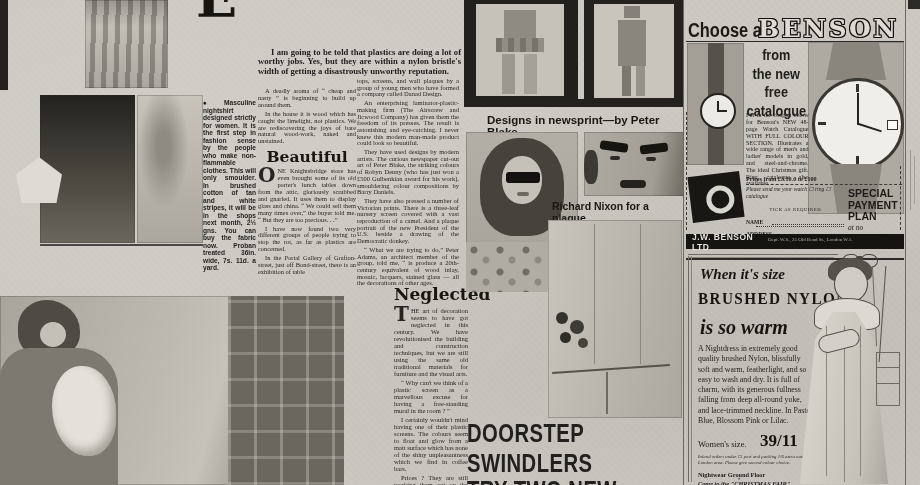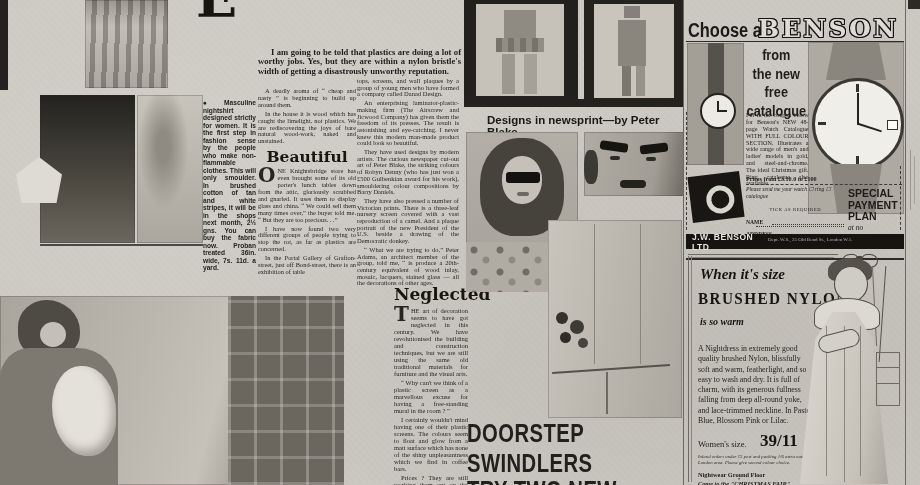--- a/index.html
+++ b/index.html
@@ -128,20 +128,21 @@
   </div>
 
   <div class="abs photo" style="left:584px;top:132px;width:100px;height:64px;background:linear-gradient(100deg,#b0aca3,#a19d94 70%,#6e6a62);">
     <div class="abs" style="left:16px;top:10px;width:28px;height:9px;background:#16150f;border-radius:3px;transform:rotate(8deg);"></div>
     <div class="abs" style="left:56px;top:12px;width:28px;height:9px;background:#16150f;border-radius:3px;transform:rotate(-7deg);"></div>
     <div class="abs" style="left:26px;top:24px;width:10px;height:4px;background:#2c2b26;border-radius:2px;"></div>
     <div class="abs" style="left:62px;top:25px;width:10px;height:4px;background:#2c2b26;border-radius:2px;"></div>
     <div class="abs" style="left:36px;top:48px;width:26px;height:8px;background:#23221d;border-radius:4px;"></div>
     <div class="abs" style="left:0;top:18px;width:14px;height:34px;background:#3a3934;border-radius:40%;"></div>
   </div>
+  <div class="abs sans b" style="left:552px;top:200px;width:132px;font-size:10.5px;color:#181712;">Richard Nixon for a plaque</div>
 
   <div class="abs photo" style="left:548px;top:220px;width:134px;height:198px;
               background:linear-gradient(100deg,#c9c5bc,#b7b3aa 60%,#aca89f);">
     <div class="abs" style="left:46px;top:4px;width:1px;height:140px;background:#8a867e;"></div>
     <div class="abs" style="left:92px;top:4px;width:1px;height:140px;background:#8a867e;"></div>
     <div class="abs" style="left:8px;top:92px;width:12px;height:12px;background:#33322d;border-radius:50%;"></div>
     <div class="abs" style="left:22px;top:100px;width:14px;height:14px;background:#3c3b35;border-radius:50%;"></div>
     <div class="abs" style="left:12px;top:112px;width:11px;height:11px;background:#2e2d28;border-radius:50%;"></div>
     <div class="abs" style="left:30px;top:118px;width:10px;height:10px;background:#45443d;border-radius:50%;"></div>
     <div class="abs" style="left:4px;top:148px;width:118px;height:2px;background:#55524b;transform:rotate(-4deg);"></div>
@@ -237,21 +238,21 @@
     <div class="abs" style="left:156px;top:0px;width:36px;height:18px;">
       <div class="abs" style="left:0;top:2px;width:14px;height:12px;border:1.5px solid #4a463f;border-radius:60% 40% 40% 60%;"></div>
       <div class="abs" style="left:20px;top:2px;width:14px;height:12px;border:1.5px solid #4a463f;border-radius:40% 60% 60% 40%;"></div>
       <div class="abs" style="left:14px;top:4px;width:7px;height:8px;background:#4a463f;border-radius:2px;"></div>
     </div>
     <div class="abs" style="left:196px;top:14px;width:0;height:96px;border-left:1.5px solid #55524b;transform:rotate(4deg);"></div>
     <div class="abs" style="left:188px;top:14px;width:0;height:80px;border-left:1px solid #6e6a62;transform:rotate(-3deg);"></div>
 
     <div class="abs b i" style="left:14px;top:14px;font-size:15px;color:#16150f;">When it's size</div>
     <div class="abs b sc" style="left:12px;top:38px;font-size:16px;letter-spacing:1.5px;color:#16150f;transform:scale(.95,1);">BRUSHED NYLON</div>
-    <div class="abs b i" style="left:14px;top:64px;font-size:10px;color:#16150f;">is so warm</div>
+    <div class="abs b i" style="left:14px;top:64px;font-size:20px;color:#16150f;">is so warm</div>
 
     <div class="abs" style="left:12px;top:92px;width:116px;font-size:7.8px;line-height:10.3px;color:#23221d;">A Nightdress in extremely good quality brushed Nylon, blissfully soft and warm, featherlight, and so easy to wash and dry. It is full of charm, with its generous fullness falling from deep all-round yoke, and lace-trimmed neckline. In Pastel Blue, Blossom Pink or Lilac.</div>
 
     <div class="abs" style="left:12px;top:187px;font-size:8.5px;">Women's size.</div>
     <div class="abs b" style="left:74px;top:179px;font-size:17px;color:#14130e;">39/11</div>
 
     <div class="abs i sc" style="left:12px;top:202px;width:196px;font-size:8px;line-height:9px;transform:scale(.6,.6);color:#2c2b26;">Inland orders under £3 post and packing 1/6 extra outside London area. Please give second colour choice.</div>
     <div class="abs b sc" style="left:12px;top:219px;width:160px;font-size:9px;transform:scale(.7,.7);">Nightwear Ground Floor</div>
     <div class="abs" style="left:52px;top:224px;font-size:6px;">•</div>
     <div class="abs b i sc" style="left:12px;top:228px;width:180px;font-size:9px;transform:scale(.7,.7);">Come to the "CHRISTMAS FAIR"</div>

